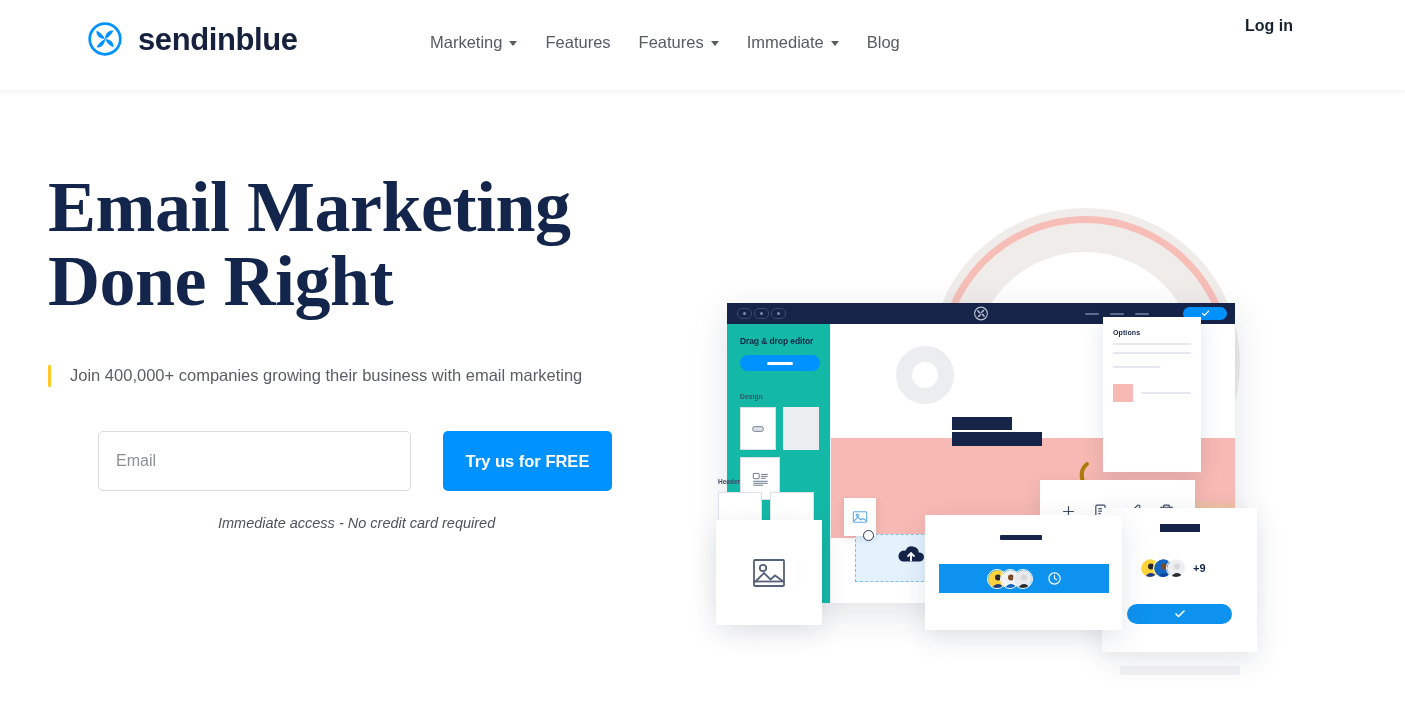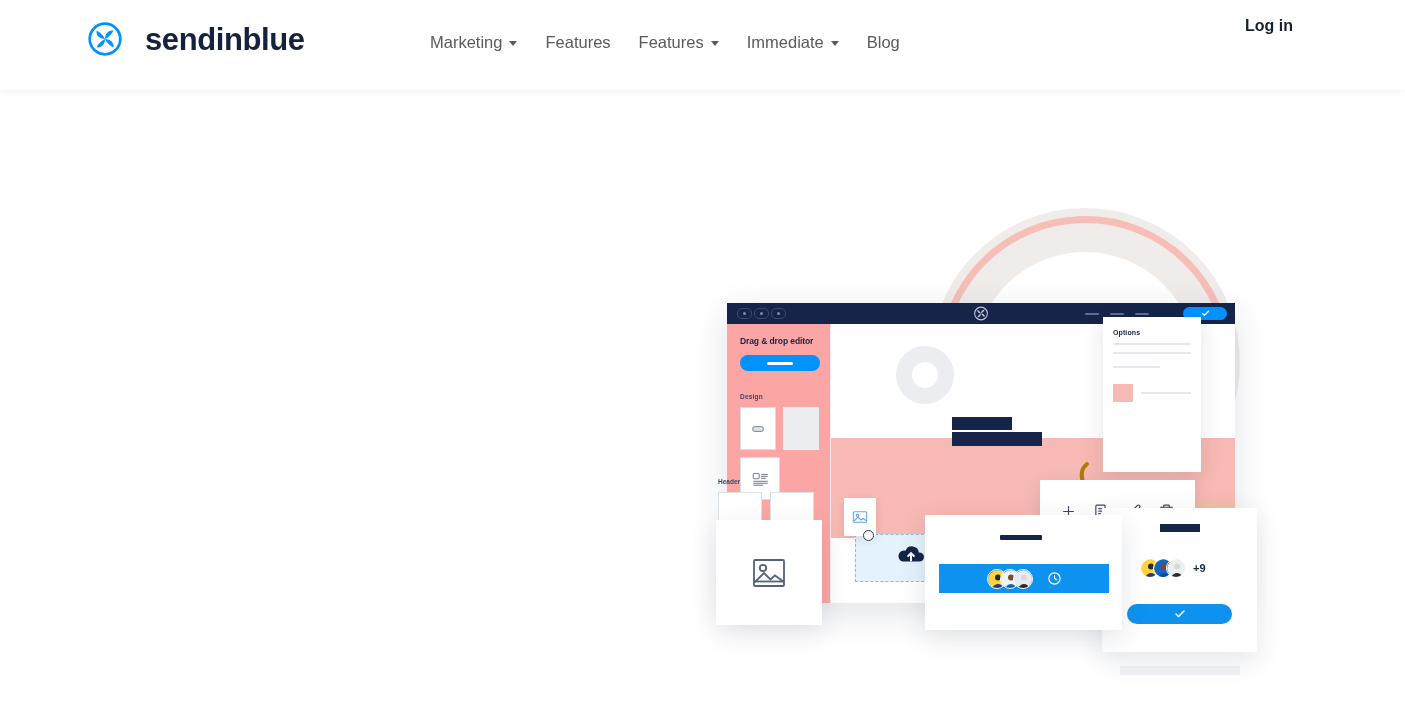--- a/index.html
+++ b/index.html
@@ -39,21 +39,21 @@
     height: 90px;
   }
 
   
   .brand {
     position: absolute;
     left: 88px;
     top: 22px;
     display: flex;
     align-items: center;
-    gap: 23px;
+    gap: 16px;
     text-decoration: none;
     cursor: pointer;
   }
   .brand-mark {
     width: 34px; height: 34px;
     display: block;
     flex: 0 0 34px;
   }
   .brand-text {
     font-size: 31px;
@@ -304,21 +304,21 @@
     right: 8px; top: 4px;
     width: 44px; height: 13px;
     border-radius: 7px;
     background: #0092ff;
     display: flex; align-items: center; justify-content: center;
   }
 
   .editor-body {
     display: flex;
     height: 279px;
-    background: #fca5a5;
+    background: #14b8a6;
   }
   .editor-sidebar {
     width: 104px;
     padding: 12px 11px 0 13px;
     border-right: 1px solid #eceef1;
     flex: 0 0 104px;
   }
   .sb-title {
     font-size: 8.5px;
     font-weight: 700;
@@ -617,20 +617,35 @@
 
       <div class="header-actions">
         <a class="login-link" href="#">Log in</a>
       </div>
 
     </div>
   </header>
 
   <section class="hero">
 
+    <div class="hero-copy">
+      <h1 class="hero-title">Email Marketing Done Right</h1>
+
+      <div class="hero-sub-wrap">
+        <span class="hero-sub-bar"></span>
+        <p class="hero-sub">Join 400,000+ companies growing their business with email marketing</p>
+      </div>
+
+      <form class="hero-form">
+        <input class="email-input" type="email" placeholder="Email" style="">
+        <button class="try-btn" type="submit">Try us for FREE</button>
+      </form>
+
+      <p class="form-note">Immediate access - No credit card required</p>
+    </div>
 
     <div class="hero-art">
 
       <div class="ring-gray"></div>
       <div class="ring-pink"></div>
 
       <div class="behind-label">Header</div>
       <div class="behind-row">
         <div class="behind-card"></div>
         <div class="behind-card"></div>

